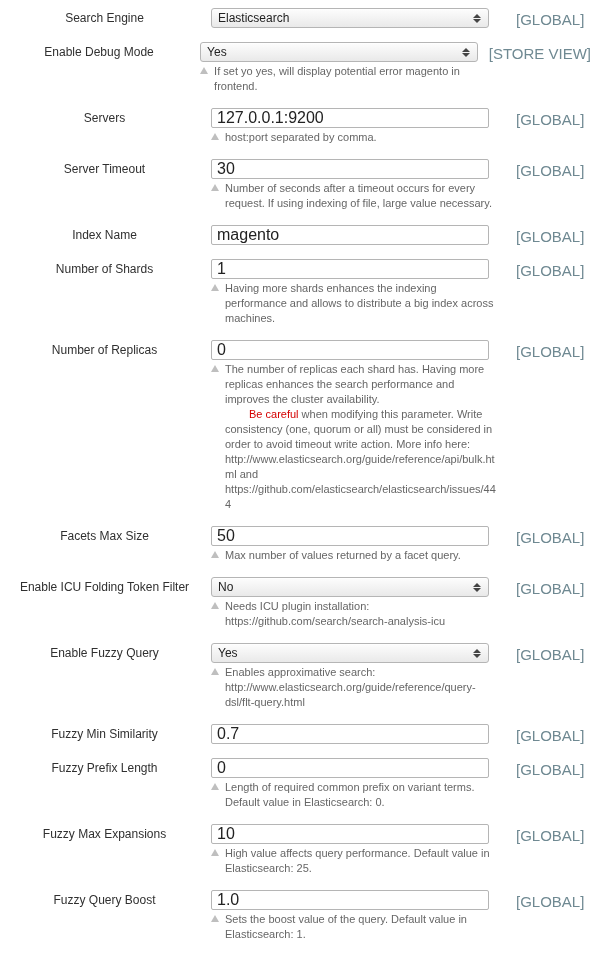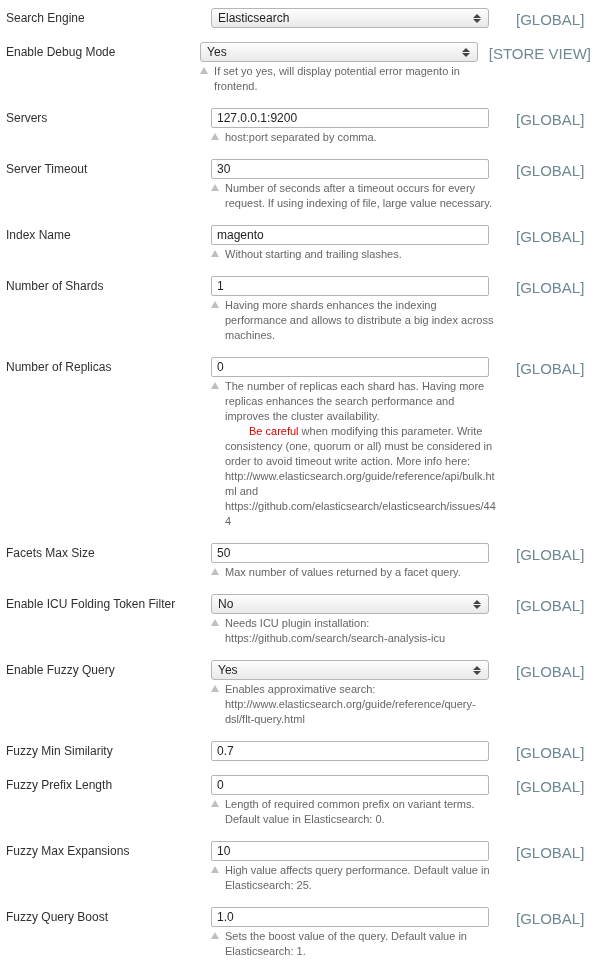--- a/index.html
+++ b/index.html
@@ -15,20 +15,21 @@
     display: flex;
     align-items: flex-start;
     margin-bottom: 4px;
   }
   .label-col {
     width: 205px;
     padding-top: 3px;
     padding-right: 8px;
     color: #303030;
     font-size: 12px;
+    text-align: center;
   }
   .field-col {
     width: 295px;
     display: flex;
     flex-direction: column;
   }
   .scope-col {
     flex: 1;
     padding-top: 3px;
     padding-left: 10px;
@@ -70,21 +71,21 @@
     border-right: 4px solid transparent;
   }
   .arrow-up { border-bottom: 4px solid #444; }
   .arrow-down { border-top: 4px solid #444; }
   .text-input {
     width: 278px;
     height: 20px;
     border: 1px solid #b5b5b5;
     border-radius: 2px;
     padding: 0 5px;
-    font-size: 12px;
+    font-size: 16px;
     font-family: inherit;
     color: #222;
   }
   .hint {
     display: flex;
     align-items: flex-start;
     margin-top: 2px;
     padding-right: 6px;
   }
   .hint-tri {
@@ -170,24 +171,20 @@
     </div>
     <div class="scope-col">[GLOBAL]</div>
   </div>
 </div>
 
 <div class="block">
   <div class="row">
     <div class="label-col">Index Name</div>
     <div class="field-col">
       <input class="text-input" value="magento" style="">
-      <div class="hint">
-        <span class="hint-tri"></span>
-        <span class="hint-text">Without starting and trailing slashes.</span>
-      </div>
     </div>
     <div class="scope-col">[GLOBAL]</div>
   </div>
 </div>
 
 <div class="block">
   <div class="row">
     <div class="label-col">Number of Shards</div>
     <div class="field-col">
       <input class="text-input" value="1" style="">

